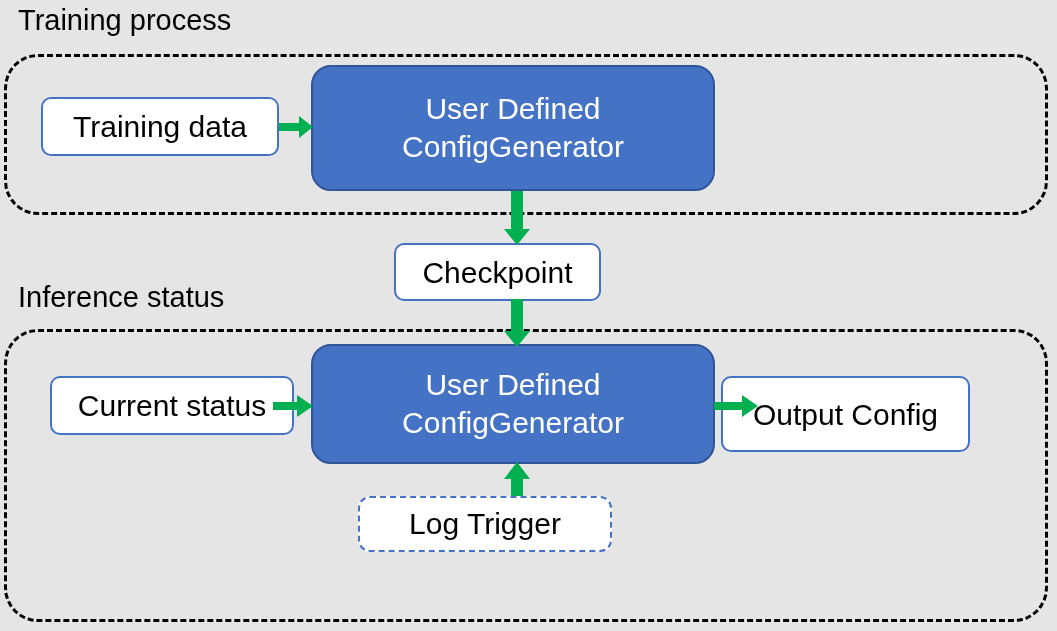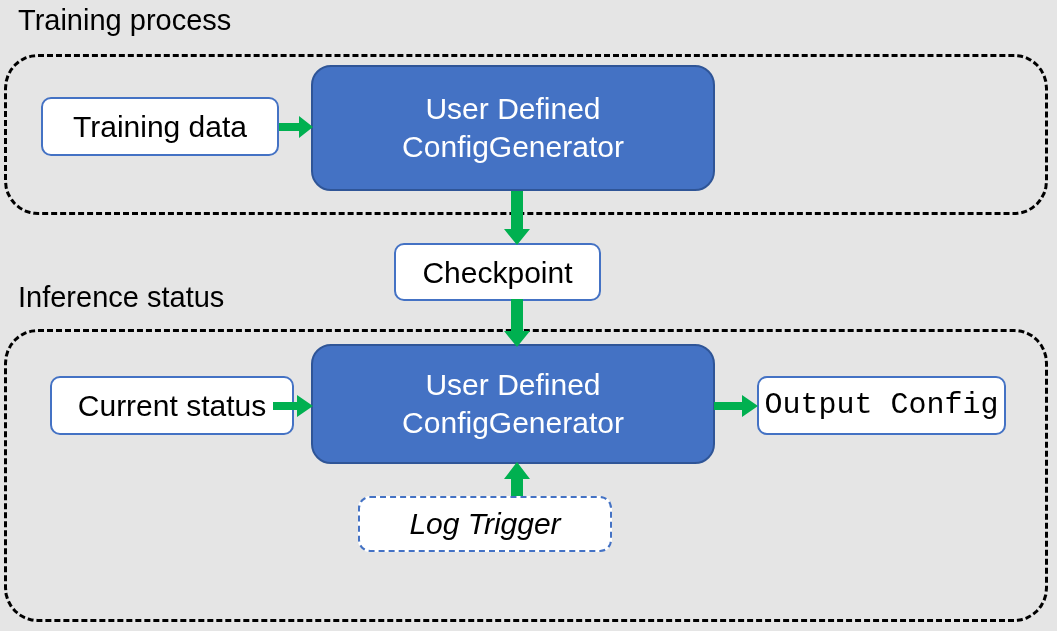--- a/index.html
+++ b/index.html
@@ -53,21 +53,21 @@
     justify-content: center;
     color: #000000;
     font-size: 30px;
     line-height: 1.1;
     white-space: nowrap;
     font-family: "Liberation Sans", sans-serif;
   }
   #box-training-data  { left: 41px;  top: 97px;  width: 238px; height: 59px; }
   #box-checkpoint     { left: 394px; top: 243px; width: 207px; height: 58px; }
   #box-current-status { left: 29px;  top: 376px; width: 244px; height: 59px; margin-left: 21px; }
-  #box-output-config  { left: 757px; top: 376px; width: 249px; height: 59px; font-family: Liberation Mono, monospace; }
+  #box-output-config  { left: 721px; top: 376px; width: 249px; height: 76px; }
 
   
   .node-blue {
     position: absolute;
     box-sizing: border-box;
     border: 2.5px solid #2F5597;
     border-radius: 20px;
     background: #4472C4;
     color: #ffffff;
     display: flex;
@@ -91,21 +91,20 @@
     background: #ffffff;
     color: #000000;
     font-size: 30px;
     white-space: nowrap;
     font-family: "Liberation Sans", sans-serif;
   }
   #box-log-trigger {
     left: 358px; top: 496px; width: 254px; height: 56px;
     display: flex; align-items: center; justify-content: center;
     z-index: 3;
-    font-style: italic;
   }
   #box-clock-trigger {
     left: 430px; top: 548px; width: 266px; height: 58px;
     display: flex; align-items: center; justify-content: center;
     z-index: 4;
   }
 
   
   .arrow-svg {
     position: absolute;

